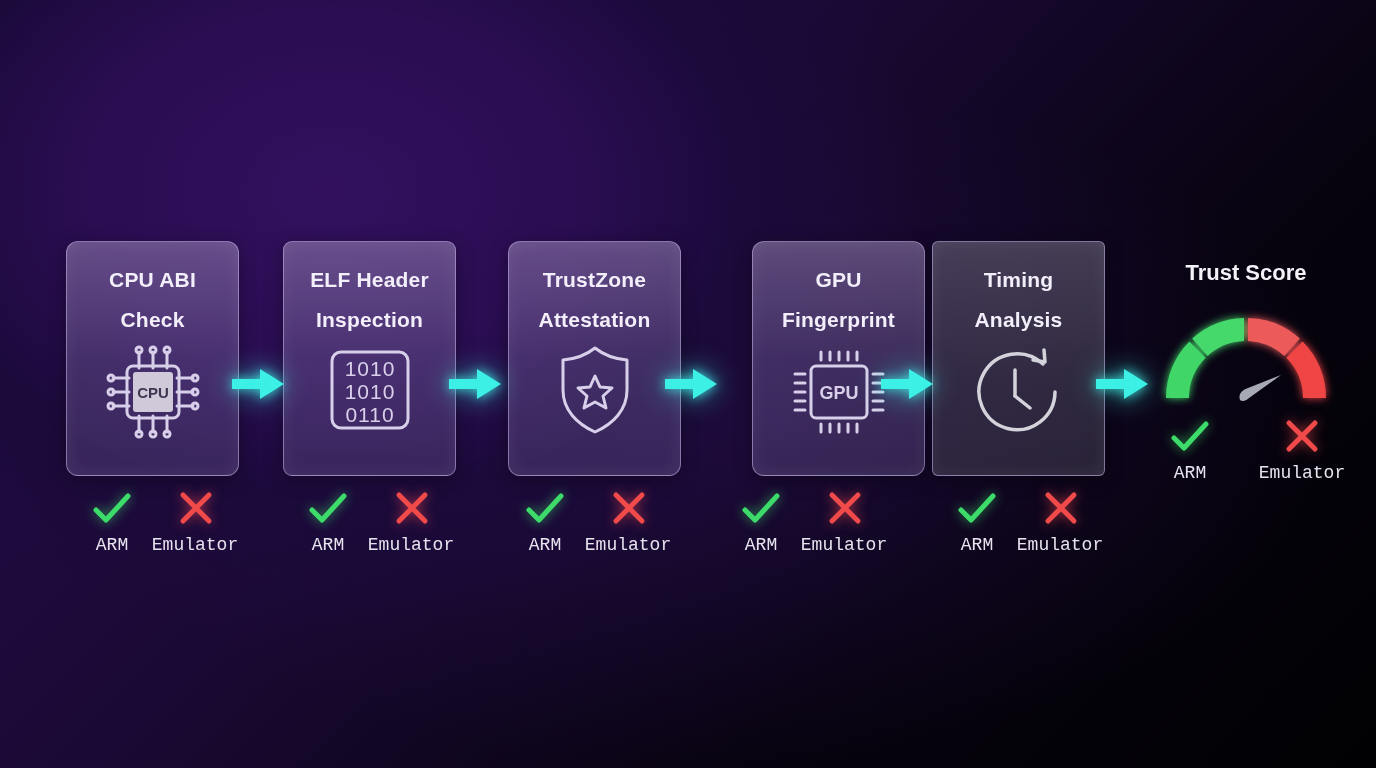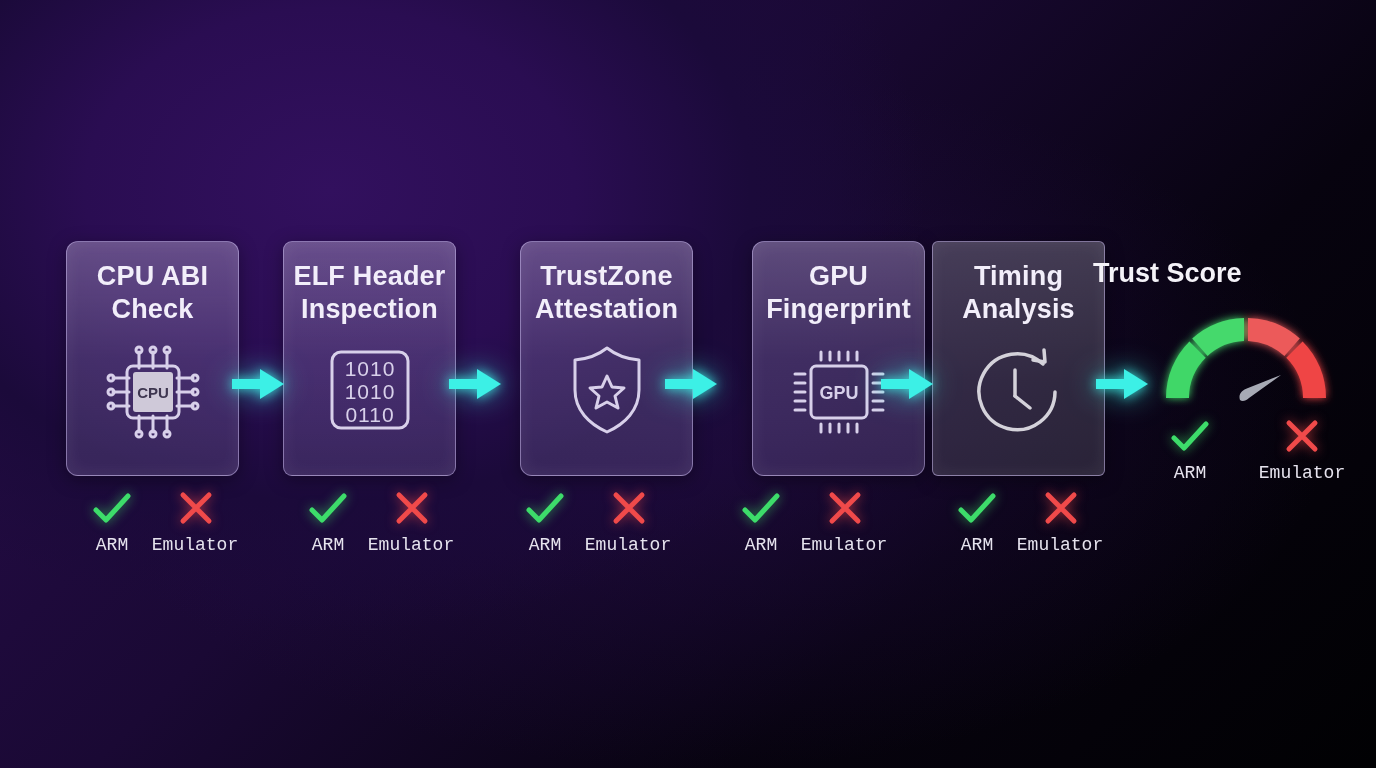--- a/index.html
+++ b/index.html
@@ -17,21 +17,21 @@
     border-radius: 12px;
     border: 1.5px solid rgba(200,185,235,0.55);
     background: linear-gradient(180deg, rgba(150,130,180,0.55) 0%, rgba(110,90,150,0.45) 50%, rgba(90,70,130,0.45) 100%);
     box-shadow: inset 0 0 18px rgba(255,255,255,0.08), 0 4px 18px rgba(0,0,0,0.35);
   }
   .card.dark {
     background: linear-gradient(180deg, rgba(120,115,135,0.5) 0%, rgba(80,75,95,0.5) 60%, rgba(70,65,85,0.5) 100%);
   }
   .card-title {
     position: absolute; top: 18px; left: 0; right: 0; text-align: center;
-    color: #f2eefa; font-weight: 700; font-size: 27px; line-height: 33px;
+    color: #f2eefa; font-weight: 700; font-size: 21px; line-height: 40px;
     white-space: pre-line; letter-spacing: 0.2px;
   }
   .card-icon {
     position: absolute; left: 50%; top: 100px; width: 100px; height: 100px;
     transform: translateX(-50%);
   }
   .card-icon svg { width: 100%; height: 100%; display: block; }
 
   .arrow {
     position: absolute; top: 366px; width: 56px; height: 36px;
@@ -47,22 +47,22 @@
   }
   .verdict .mark svg { width: 100%; height: 100%; display: block; }
   .verdict .label {
     position: absolute; top: 44px; color: #e6e3ee; font-size: 18px; line-height: 22px;
     text-align: center; width: 100px;
   }
   .check { filter: drop-shadow(0 0 6px rgba(60,220,100,0.7)); }
   .cross { filter: drop-shadow(0 0 6px rgba(240,70,70,0.7)); }
 
   .score-title {
-    position: absolute; left: 1093px; top: 258px; width: 200px; text-align: left;
-    color: #f4f2f8; font-weight: 700; font-size: 27px; line-height: 30px;
+    position: absolute; left: 1146px; top: 258px; width: 200px; text-align: center;
+    color: #f4f2f8; font-weight: 700; font-size: 22px; line-height: 30px;
   }
   .gauge {
     position: absolute; left: 1156px; top: 308px; width: 180px; height: 110px;
   }
   .gauge svg { width: 100%; height: 100%; display: block; overflow: visible; }
 </style>
 </head>
 <body>
 
 <div class="card" style="left:66px;">
@@ -111,21 +111,21 @@
   <div class="card-icon">
     <svg viewBox="0 0 100 100" fill="none" stroke="#d8d0ea" stroke-width="3">
       <rect x="12" y="10" width="76" height="76" rx="9"></rect>
       <text x="50" y="34" text-anchor="middle" font-family="Liberation Sans, sans-serif" font-size="21" fill="#d8d0ea" stroke="none" letter-spacing="1">1010</text>
       <text x="50" y="57" text-anchor="middle" font-family="Liberation Sans, sans-serif" font-size="21" fill="#d8d0ea" stroke="none" letter-spacing="1">1010</text>
       <text x="50" y="80" text-anchor="middle" font-family="Liberation Sans, sans-serif" font-size="21" fill="#d8d0ea" stroke="none" letter-spacing="1">0110</text>
     </svg>
   </div>
 </div>
 
-<div class="card" style="left:520px;">
+<div class="card" style="left:508px;">
   <div class="card-title">TrustZone
 Attestation</div>
   <div class="card-icon">
     <svg viewBox="0 0 100 100" fill="none" stroke="#d8d0ea" stroke-width="3" stroke-linejoin="round">
       <path d="M50 6 C40 14 30 17 18 18 L18 48 C18 68 32 82 50 90 C68 82 82 68 82 48 L82 18 C70 17 60 14 50 6 Z"></path>
       <path d="M50 34 L55 45 L67 46 L58 54 L61 66 L50 60 L39 66 L42 54 L33 46 L45 45 Z"></path>
     </svg>
   </div>
 </div>
 

